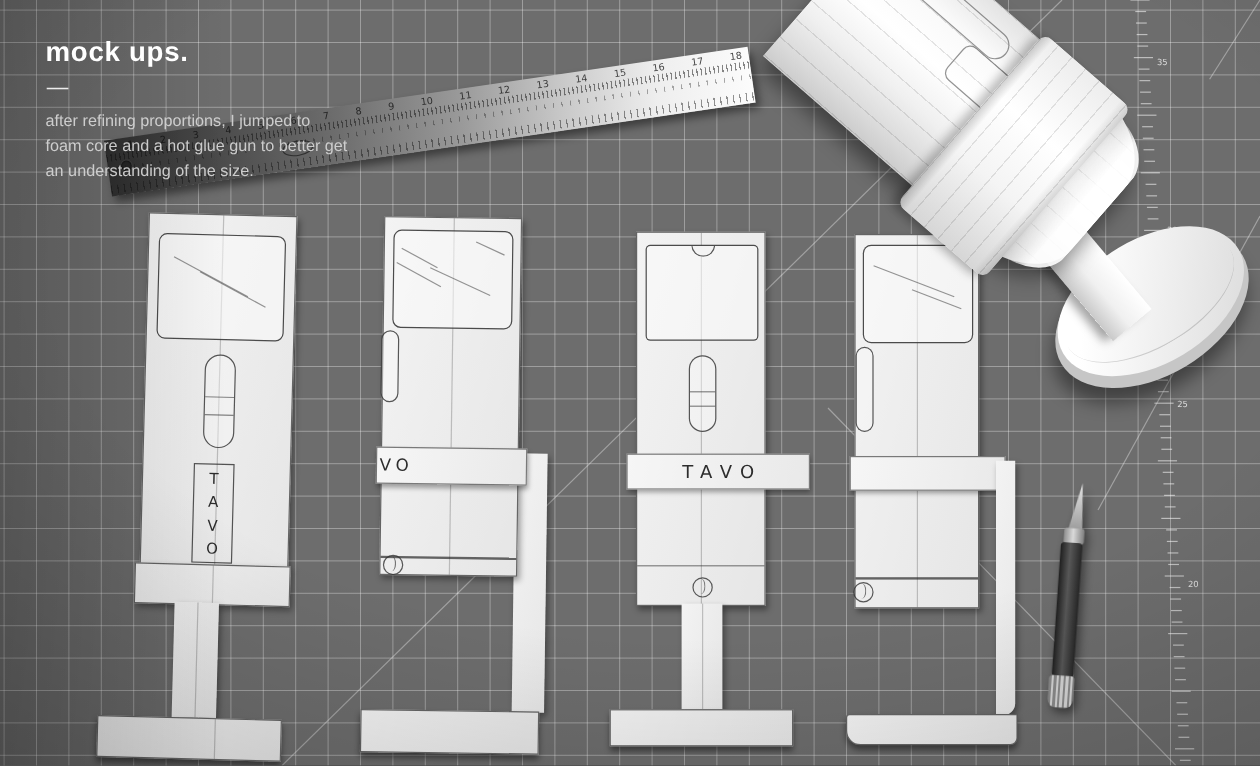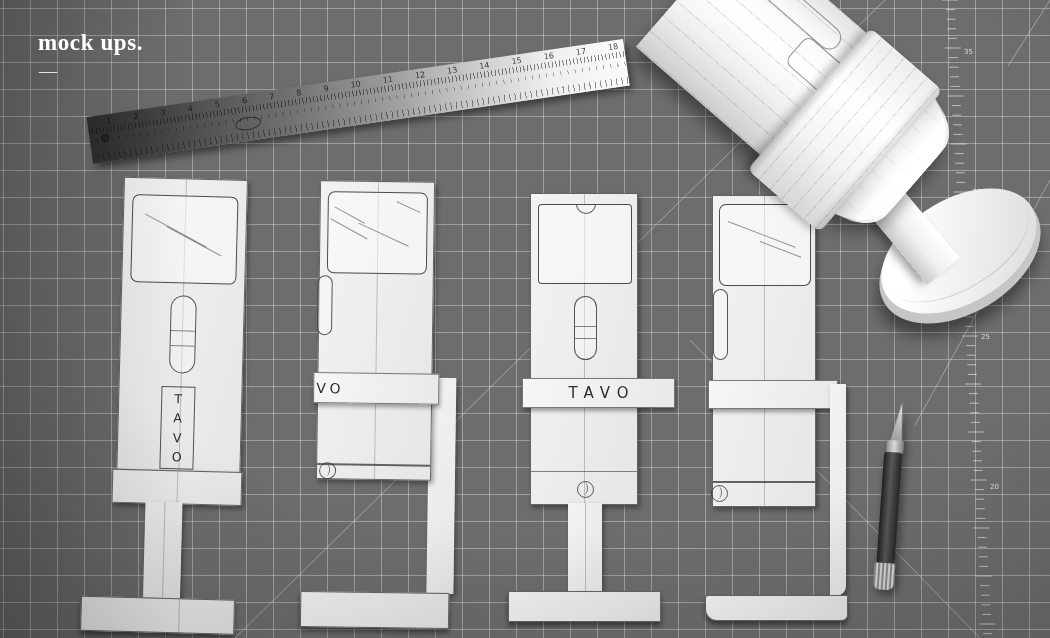--- a/index.html
+++ b/index.html
@@ -28,21 +28,21 @@
         border:1px solid rgba(55,55,55,0.65); box-shadow:1px 3px 4px rgba(0,0,0,0.35);
         display:flex; align-items:center; color:#2d2d2d;}
   .logo-circle{position:absolute; width:15px; height:15px; border:1px solid rgba(50,50,50,0.8);
         border-radius:50%;}
   .logo-circle:after{content:""; position:absolute; left:2px; top:0; width:7px; height:13px;
         border-right:1px solid rgba(50,50,50,0.65); border-radius:50%;}
   .notch{position:absolute; top:-1px; left:50%; margin-left:-9px; width:18px; height:9px;
         border:1px solid rgba(45,45,45,0.8); border-top:none; border-radius:0 0 18px 18px;
         background:#f4f4f4;}
   
-  #overlay{position:absolute; left:38px; top:30px; z-index:60; color:#fff;font-family:Liberation Serif, serif;}
+  #overlay{position:absolute; left:38px; top:30px; z-index:60; color:#fff;}
   #overlay .title{font-size:23px; font-weight:700; letter-spacing:0.6px; color:#ffffff;}
   #overlay .divider{font-size:18px; font-weight:400; color:#ececec; margin:6px 0 10px 1px; line-height:1;}
   #overlay .desc{font-size:13.5px; font-weight:300; line-height:1.55; color:#d3d3d3; opacity:0.95;}
   
   #ruler{position:absolute; left:90px; top:117px; width:542px; height:47px;
       transform:rotate(-8.3deg); transform-origin:0 50%;
       background:linear-gradient(95deg,#2e2e2e 0%,#484848 16%,#6e6e6e 36%,#9a9a9a 55%,#c7c7c7 70%,#eeeeee 85%,#fcfcfc 100%);
       box-shadow:3px 5px 7px rgba(0,0,0,0.45); z-index:20;}
   #ruler-numbers{position:absolute; top:2px; left:3.5%; right:1%; display:flex;
       justify-content:space-between; font-size:8px; color:#101010; opacity:0.8;
@@ -333,15 +333,20 @@
     <div id="knife-ferrule"></div>
     <div id="knife-handle"></div>
     <div id="knife-cap"></div>
   </div>
 
   <div id="vignette"></div>
 
   <div id="overlay">
     <div class="title">mock ups.</div>
     <div class="divider">—</div>
+    <div class="desc">
+      <div>after refining proportions, I jumped to</div>
+      <div>foam core and a hot glue gun to better get</div>
+      <div>an understanding of the size.</div>
+    </div>
   </div>
 
 </div>
 
 </body></html>

